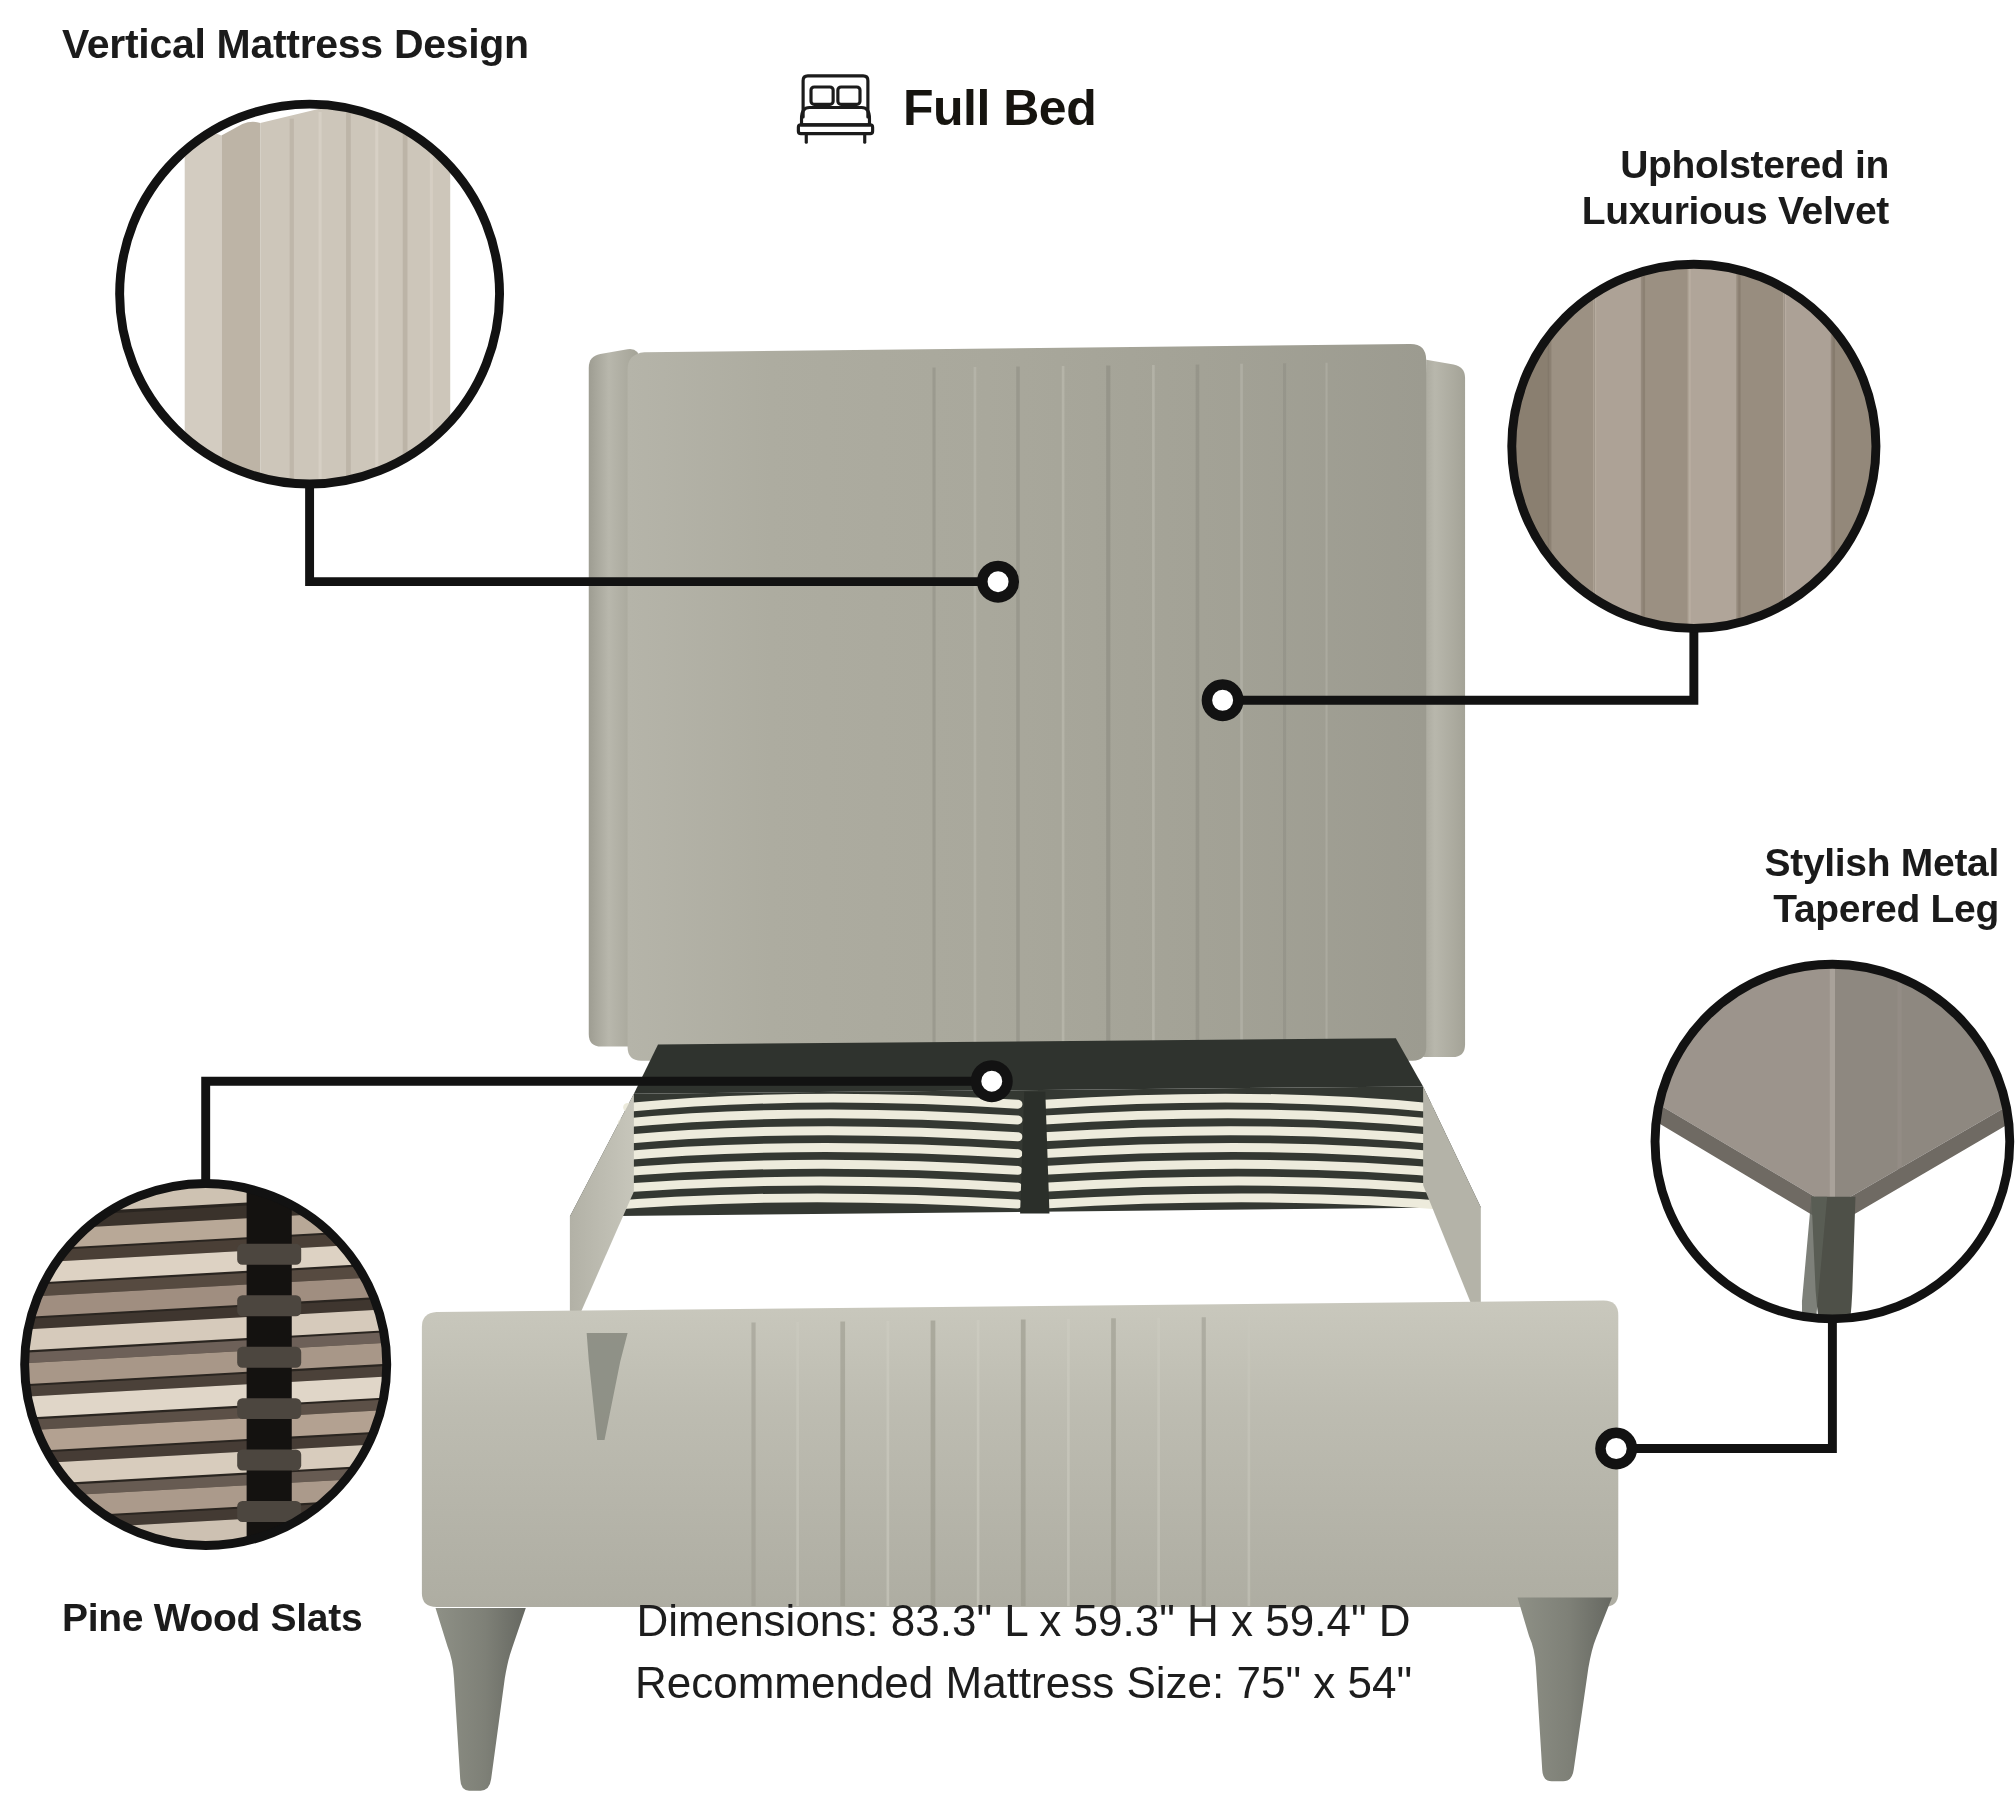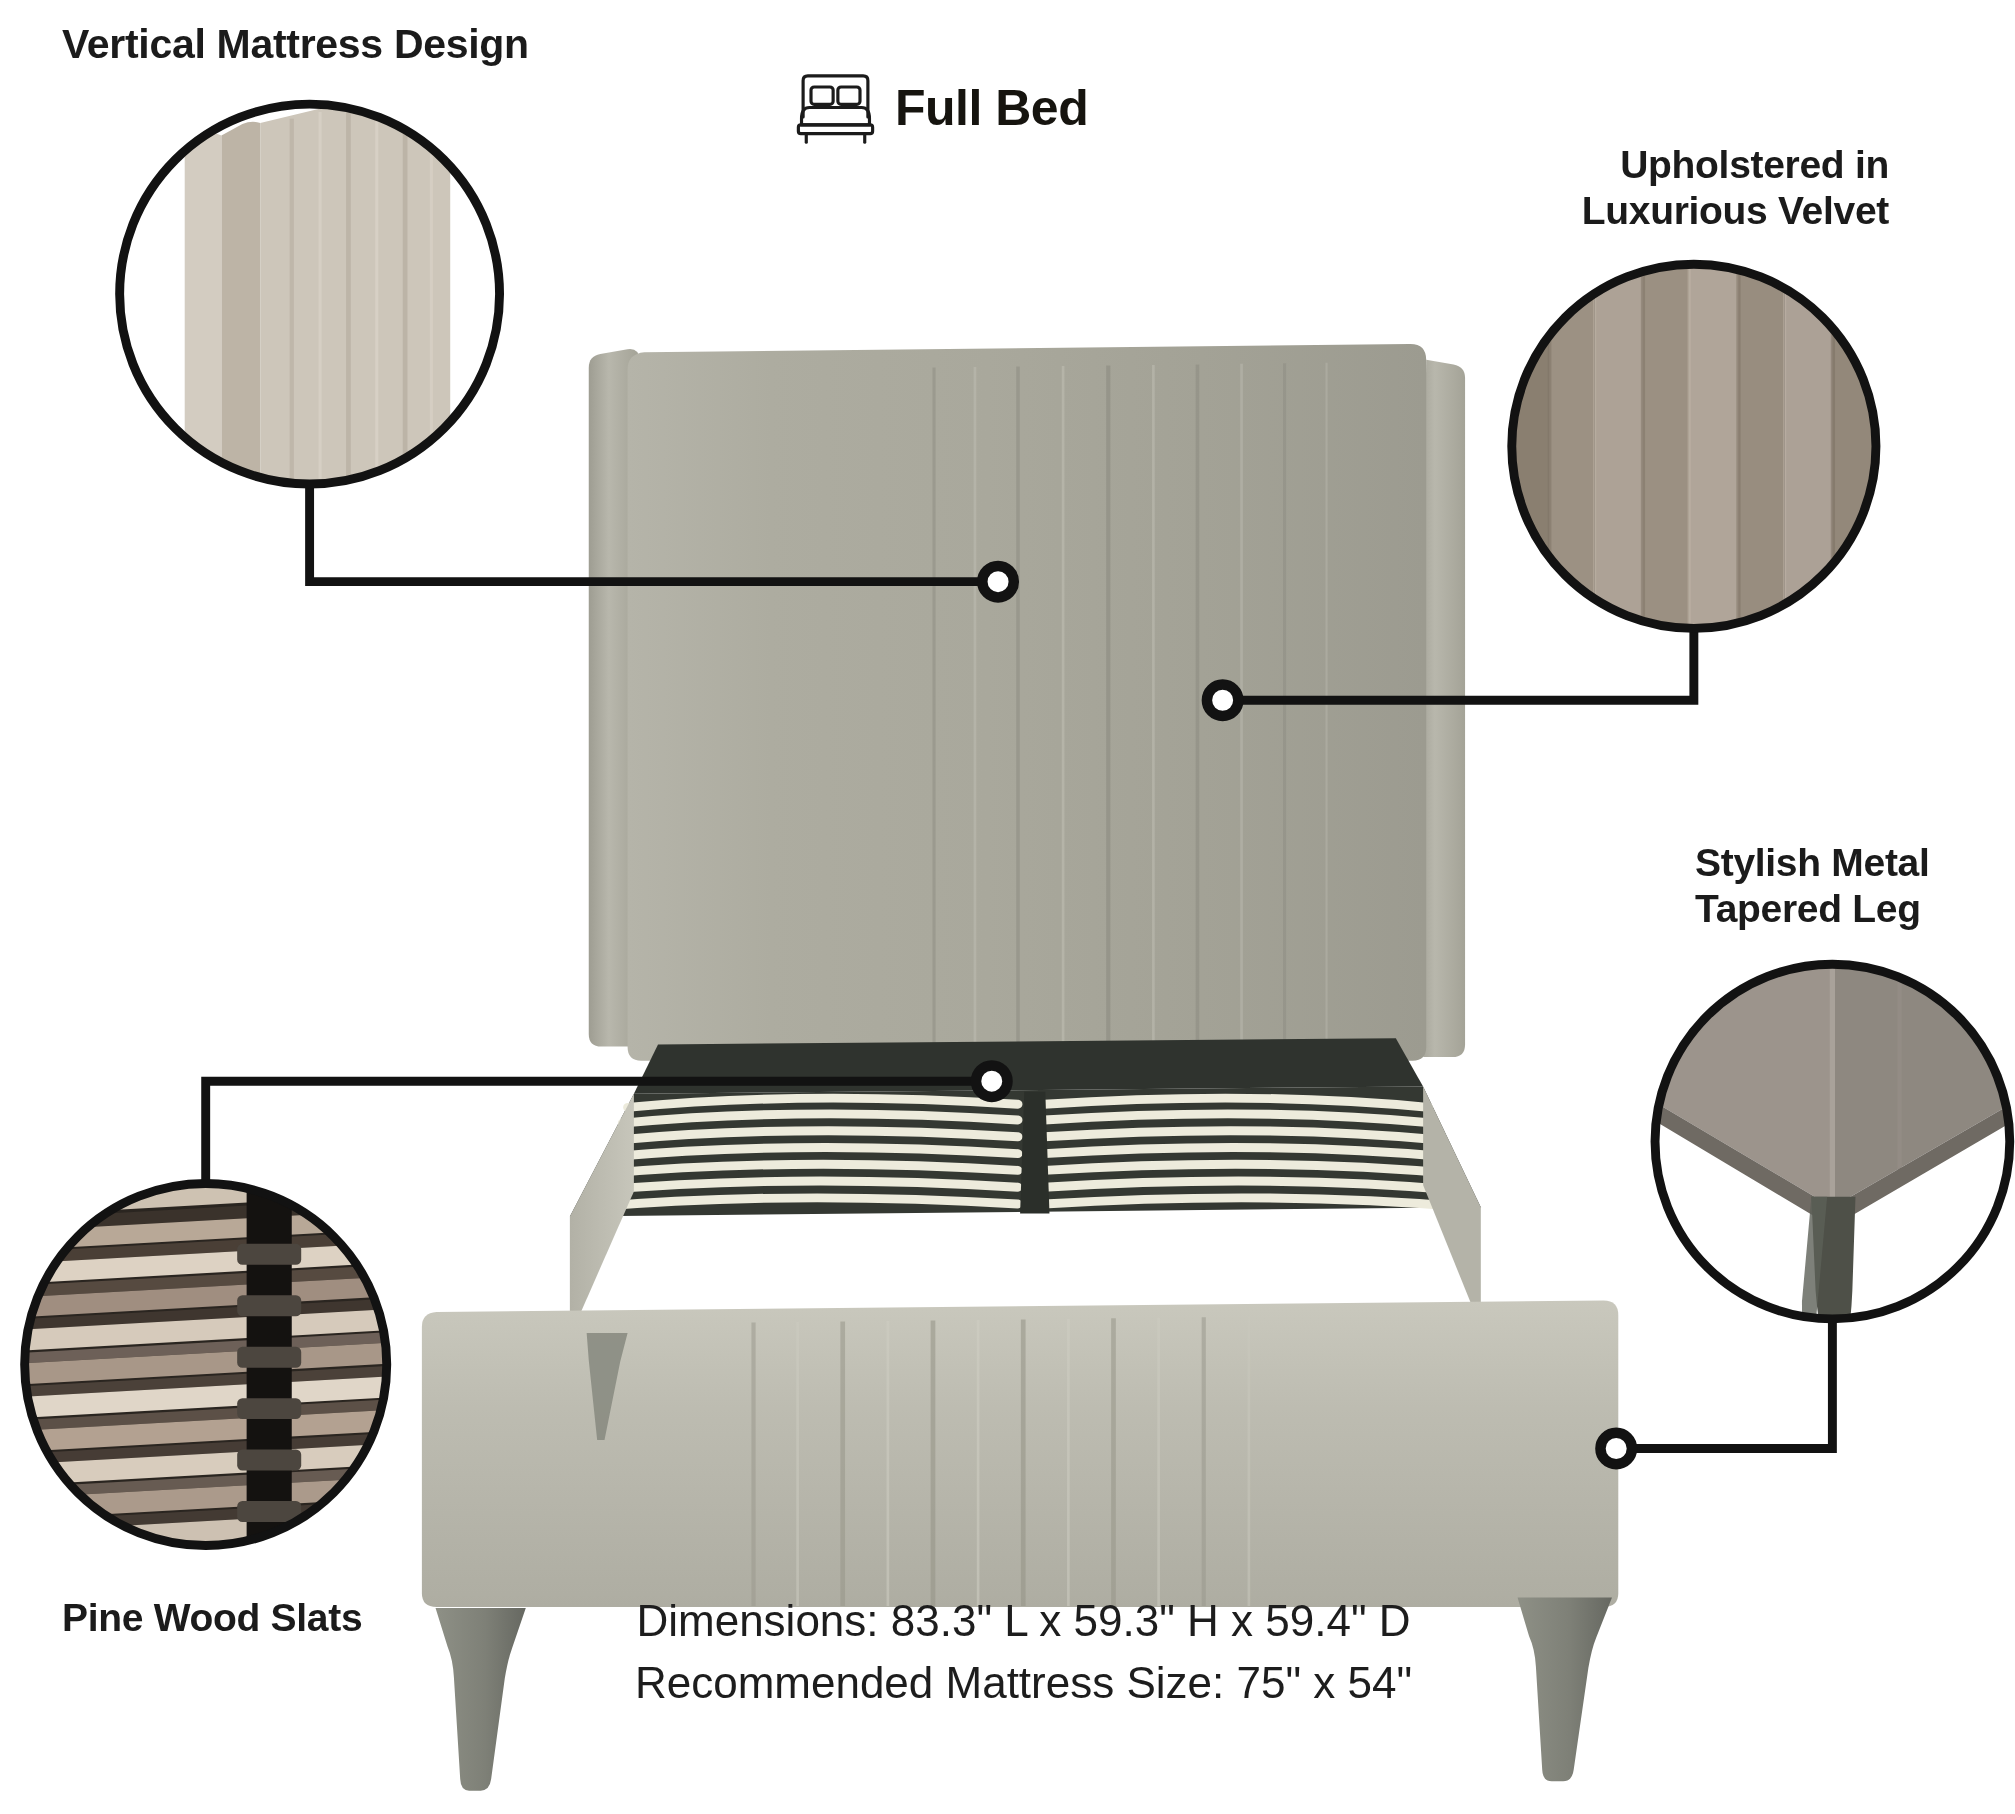--- a/index.html
+++ b/index.html
@@ -36,37 +36,37 @@
     left: 1501px;
     top: 142px;
     width: 388px;
     text-align: right;
     font-size: 39px;
   }
   #label-leg {
     left: 1695px;
     top: 840px;
     width: 304px;
-    text-align: left;
+    text-align: right;
     font-size: 39px;
   }
   #label-slats {
     left: 62px;
     top: 1595px;
     font-size: 39px;
   }
 
   
   #header-badge {
     position: absolute;
     left: 792px;
     top: 68px;
     display: flex;
     align-items: center;
-    gap: 16px;
+    gap: 24px;
   }
   #header-badge .bed-glyph {
     width: 87px;
     height: 79px;
     display: block;
   }
   #header-title {
     font-size: 50px;
     font-weight: bold;
     color: #16140f;

